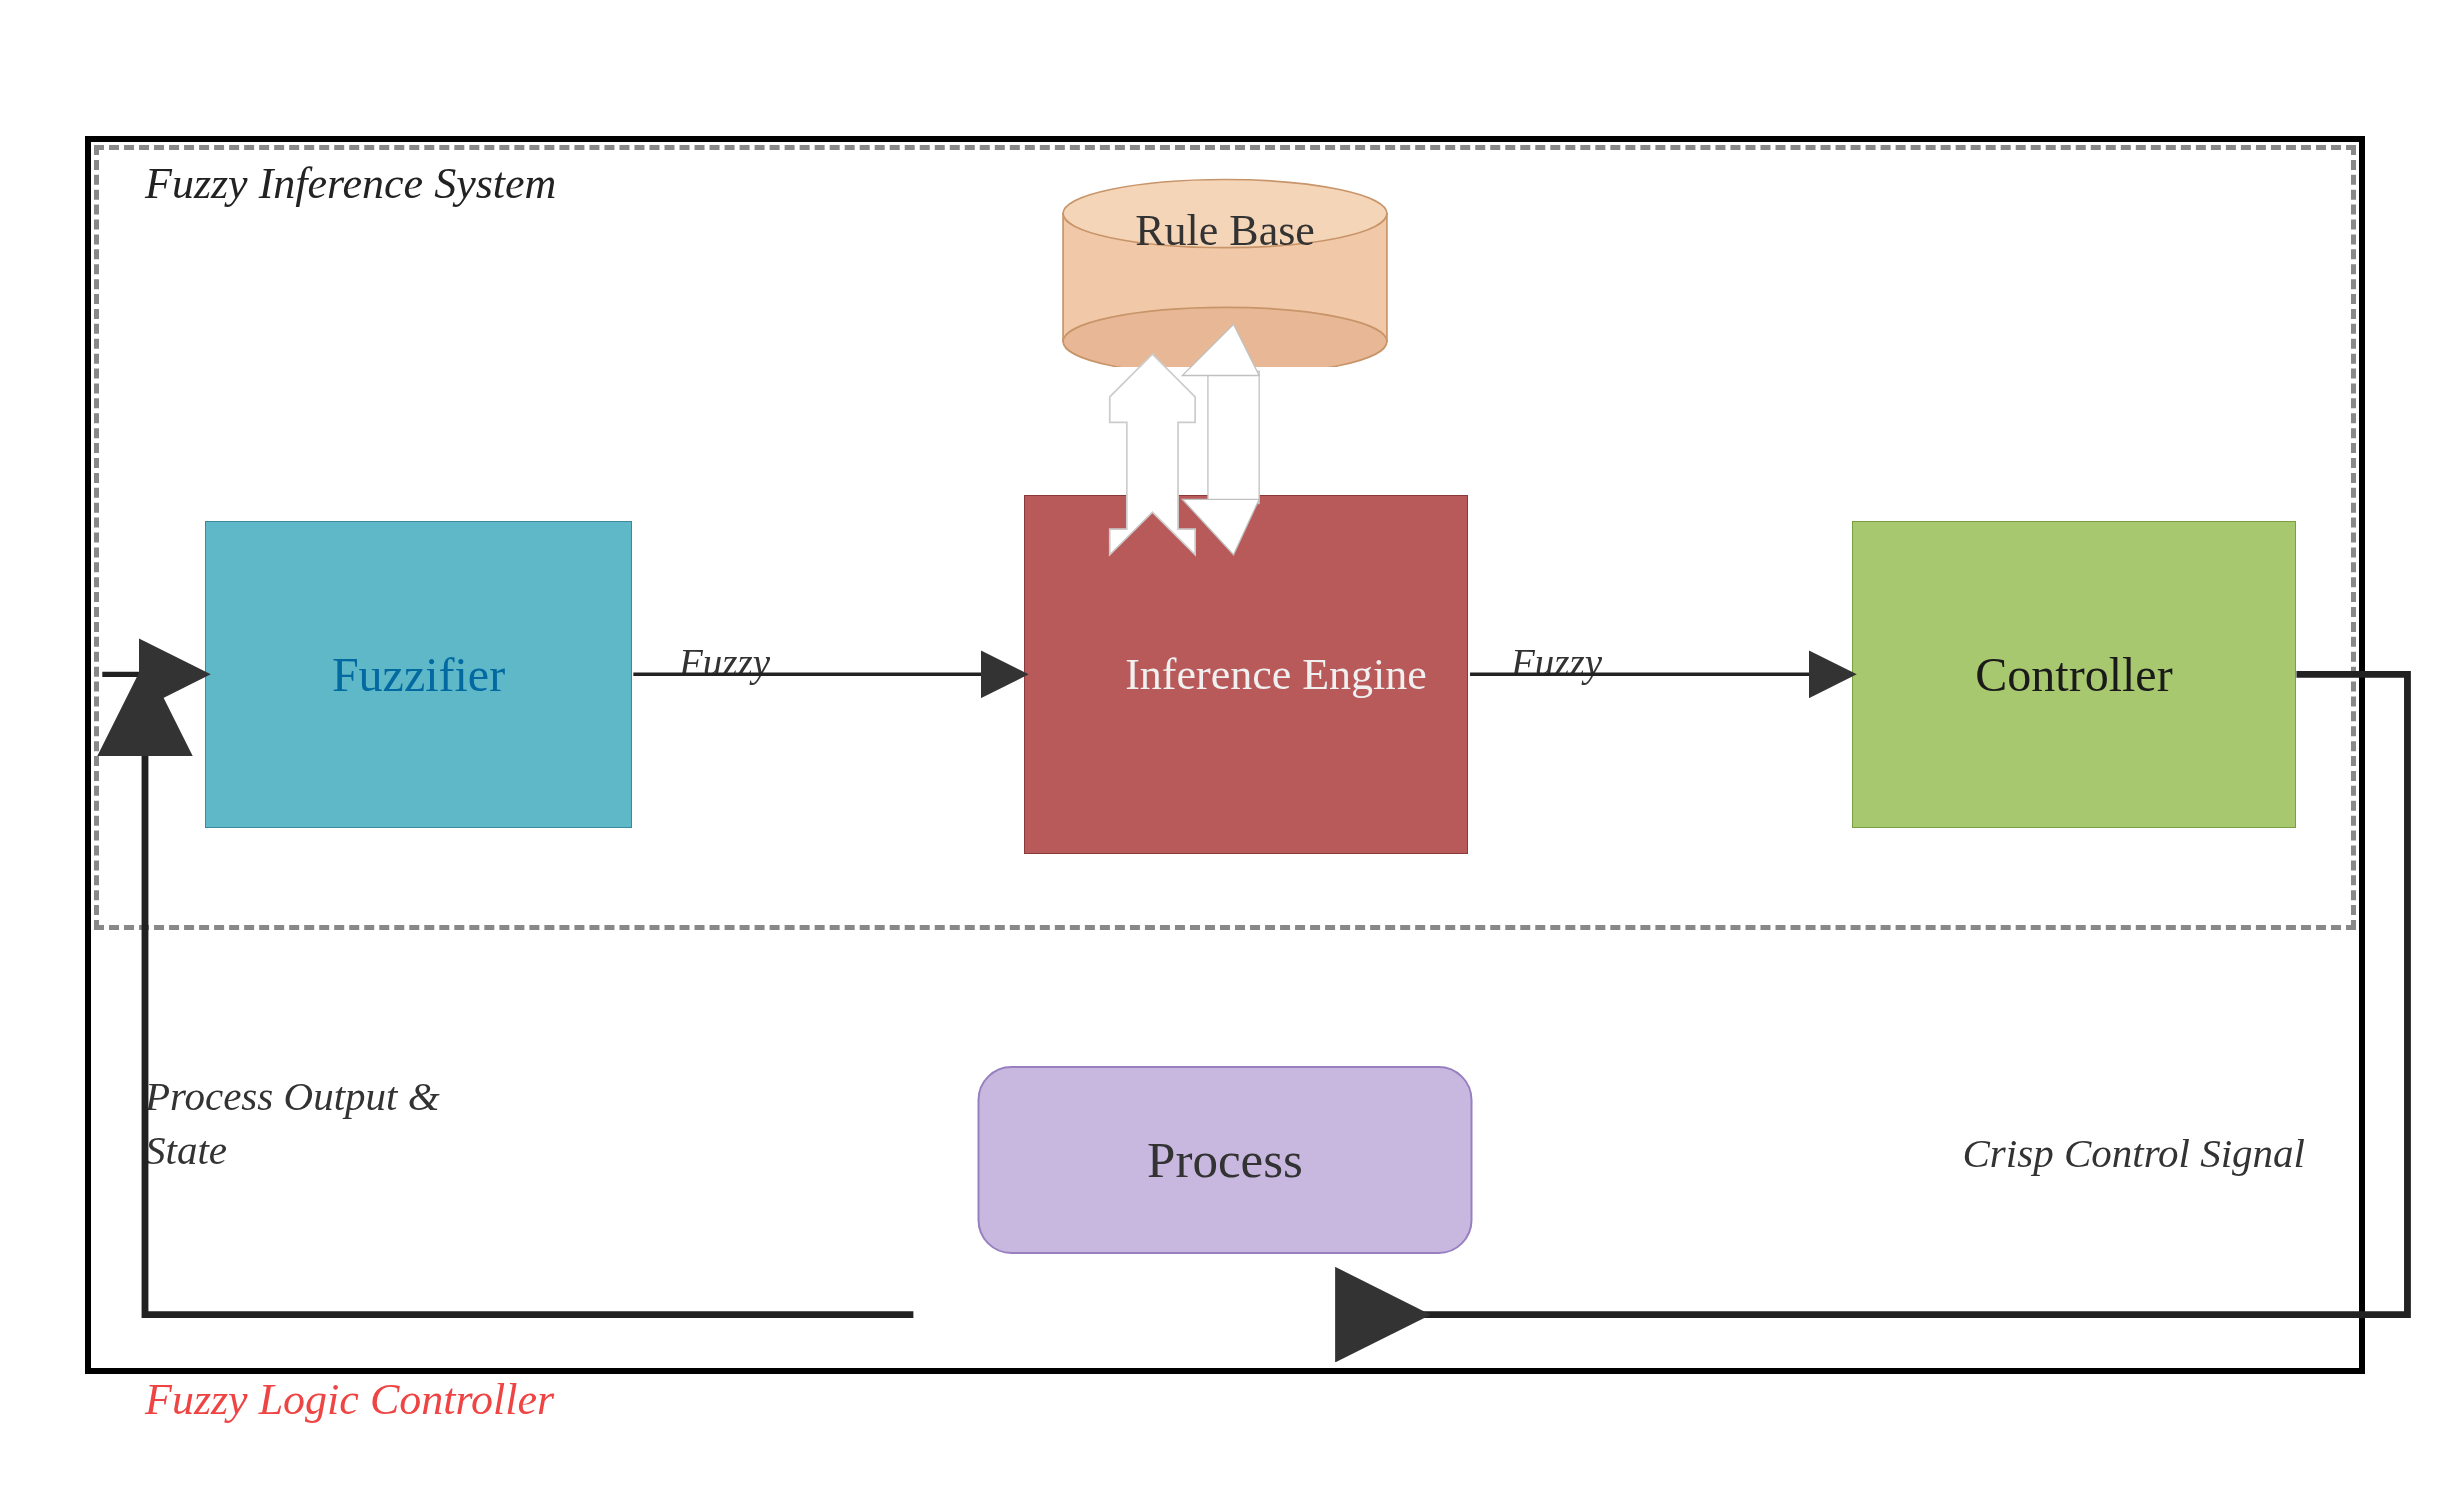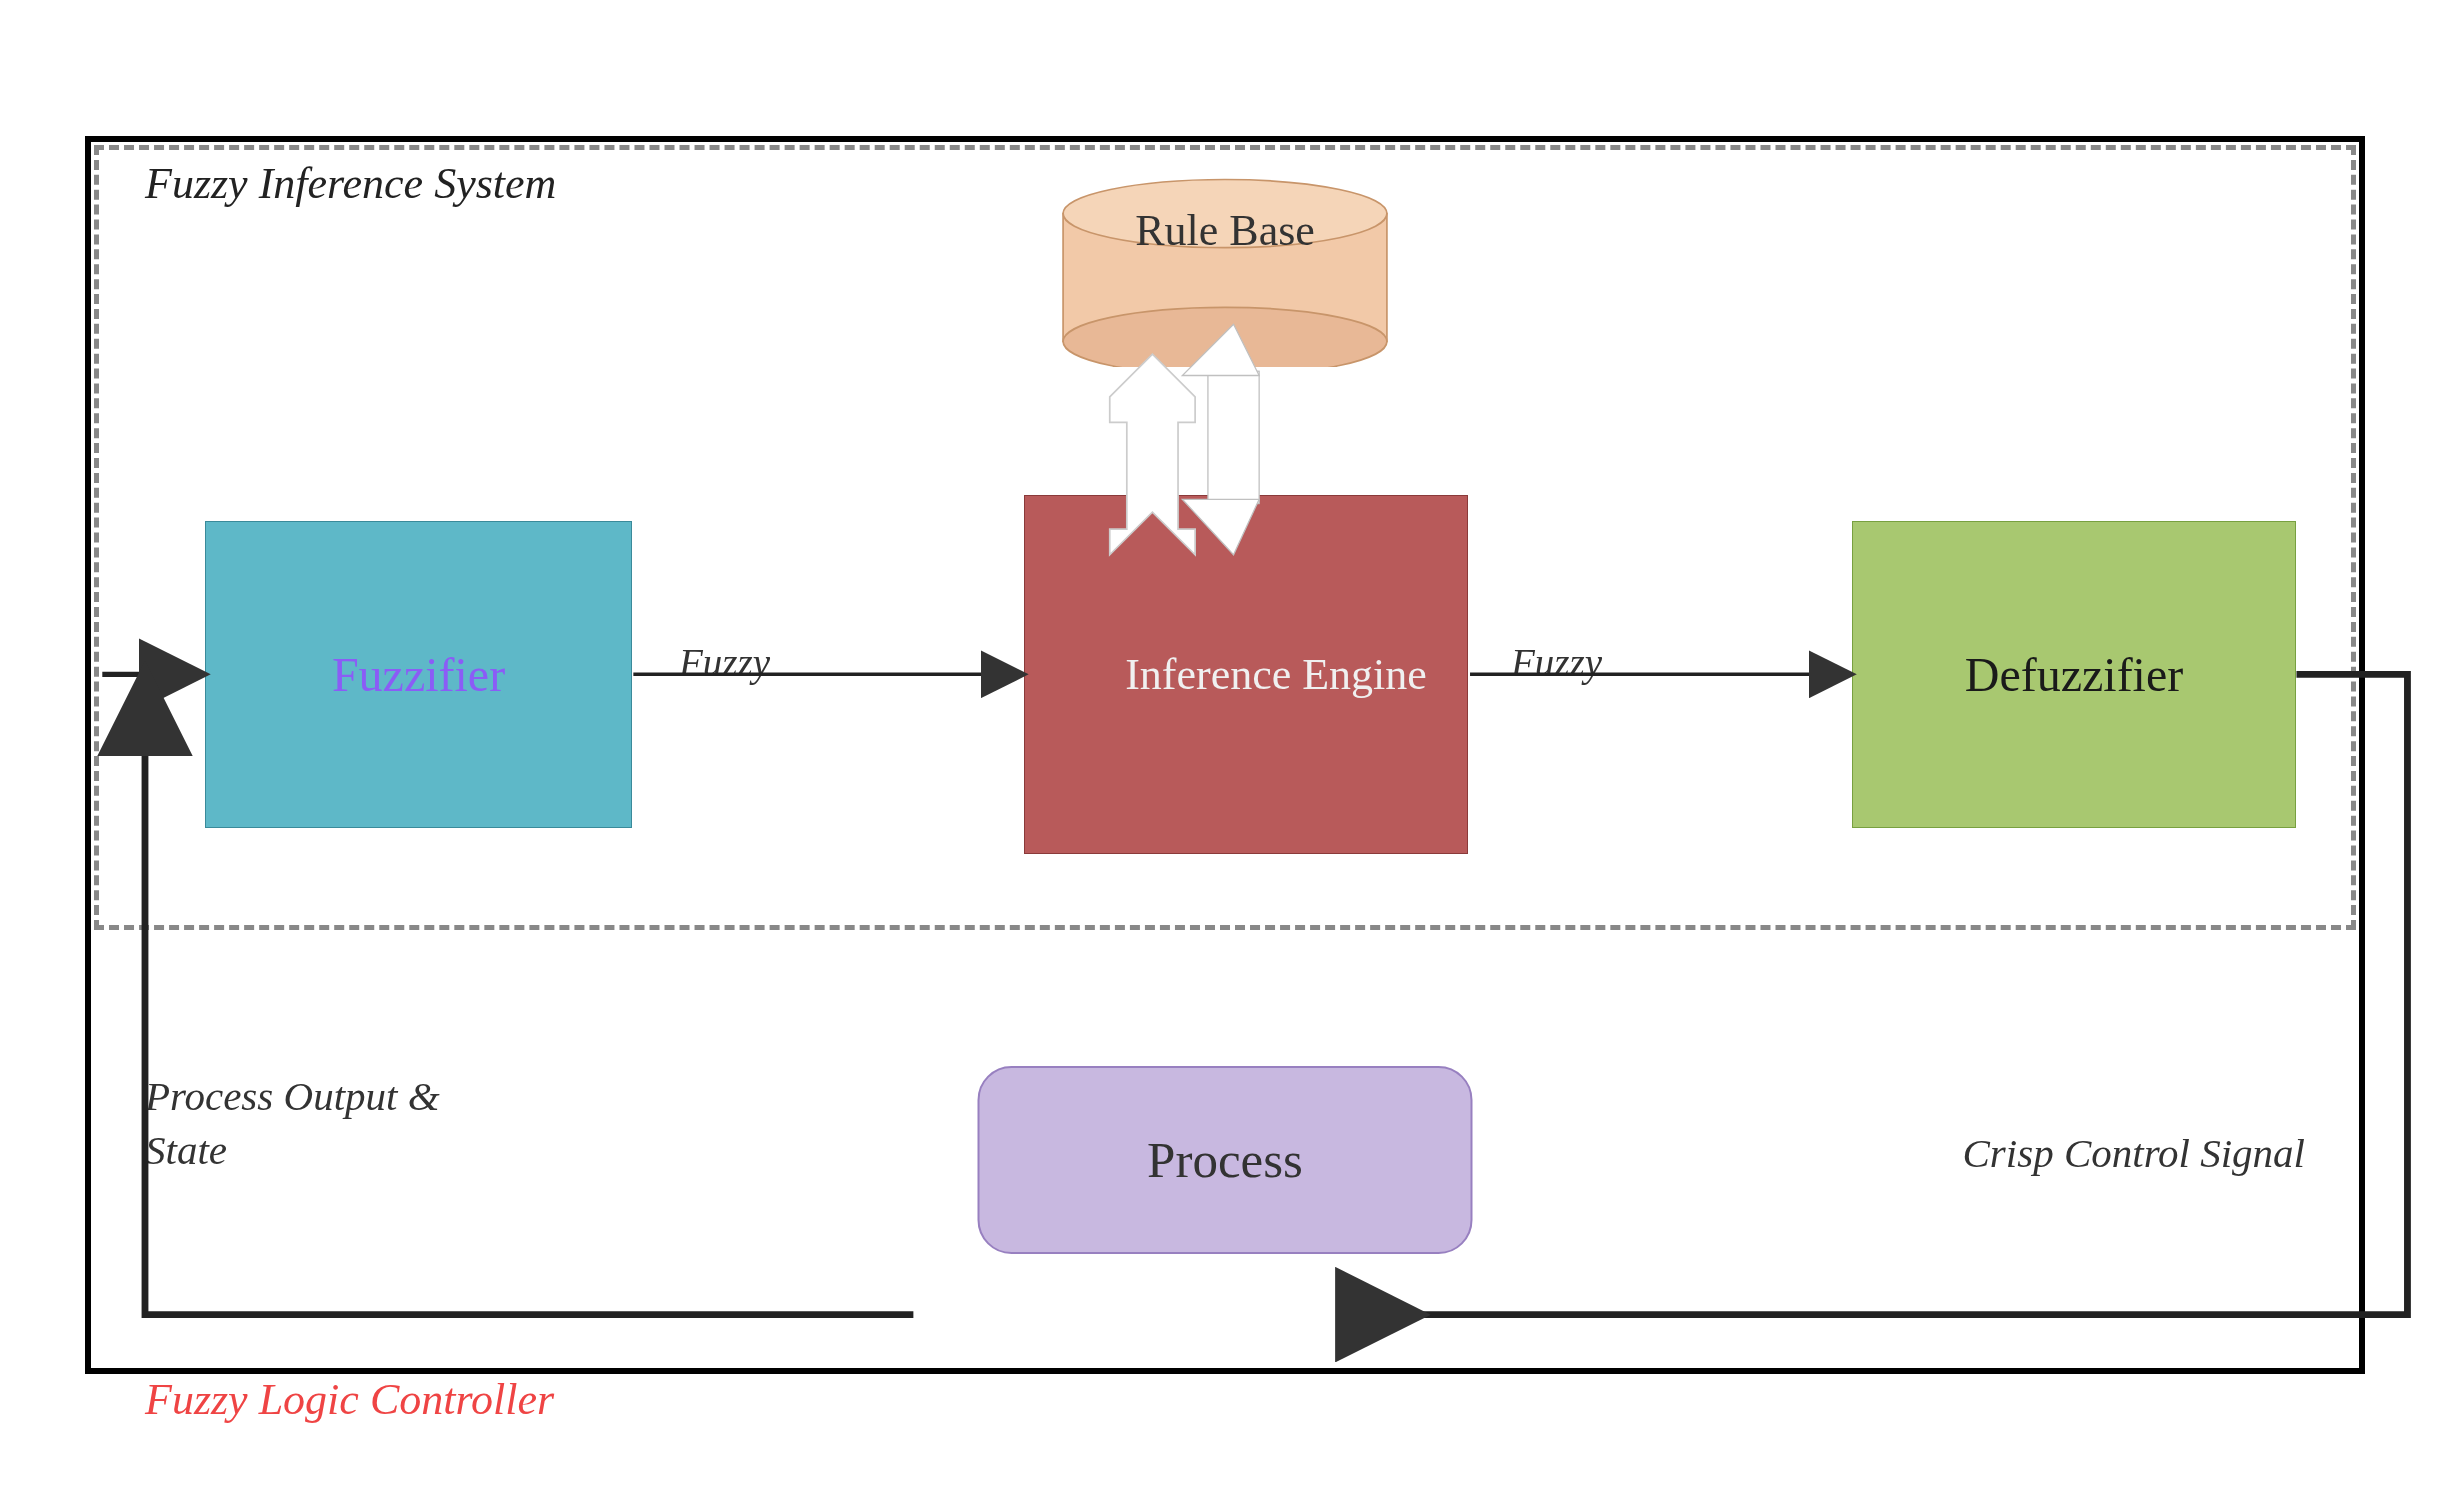--- a/index.html
+++ b/index.html
@@ -78,21 +78,21 @@
     .fuzzifier-label {
       position: absolute;
       top: 487px;
       left: 171px;
       width: 427px;
       height: 307px;
       display: flex;
       align-items: center;
       justify-content: center;
       font-size: 48px;
-      color: #8b5cf6;
+      color: #0369a1;
       z-index: 10;
     }
 
     
     .inference-box {
       position: absolute;
       top: 461px;
       left: 990px;
       width: 444px;
       height: 359px;
@@ -251,21 +251,21 @@
 
   <div class="rule-base-label">Rule Base</div>
 
   <div class="fuzzifier-box"></div>
   <div class="fuzzifier-label">Fuzzifier</div>
 
   <div class="inference-box"></div>
   <div class="inference-label">Inference Engine</div>
 
   <div class="defuzzifier-box"></div>
-  <div class="defuzzifier-label">Defuzzifier</div>
+  <div class="defuzzifier-label">Controller</div>
 
   <div class="arrow-label-fuzzy1">Fuzzy</div>
   <div class="arrow-label-fuzzy2">Fuzzy</div>
 
   <div class="process-box"></div>
   <div class="process-label">Process</div>
 
   <div class="process-output-label">
     <span>Process Output &amp;<br>State</span>
   </div>

